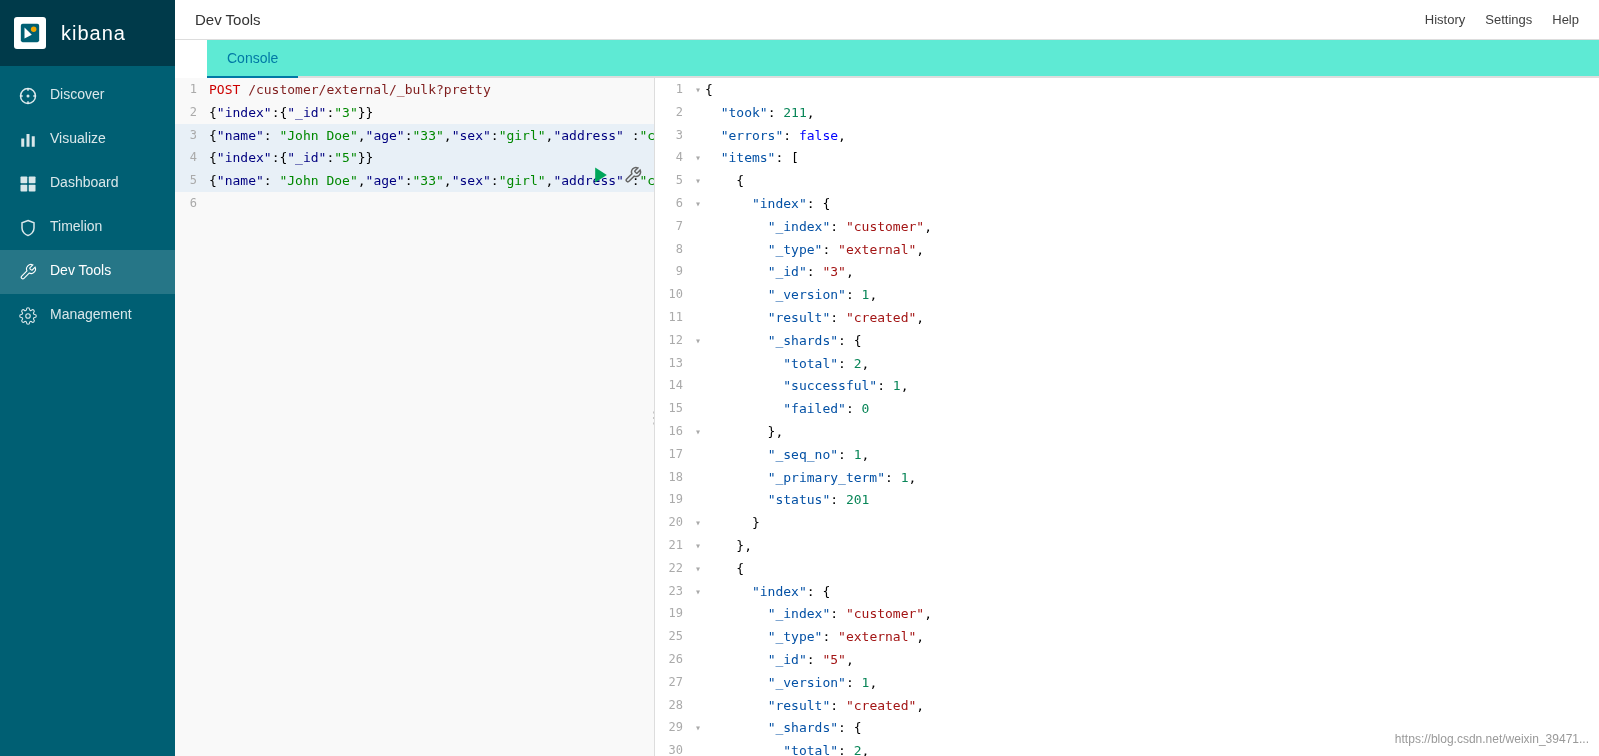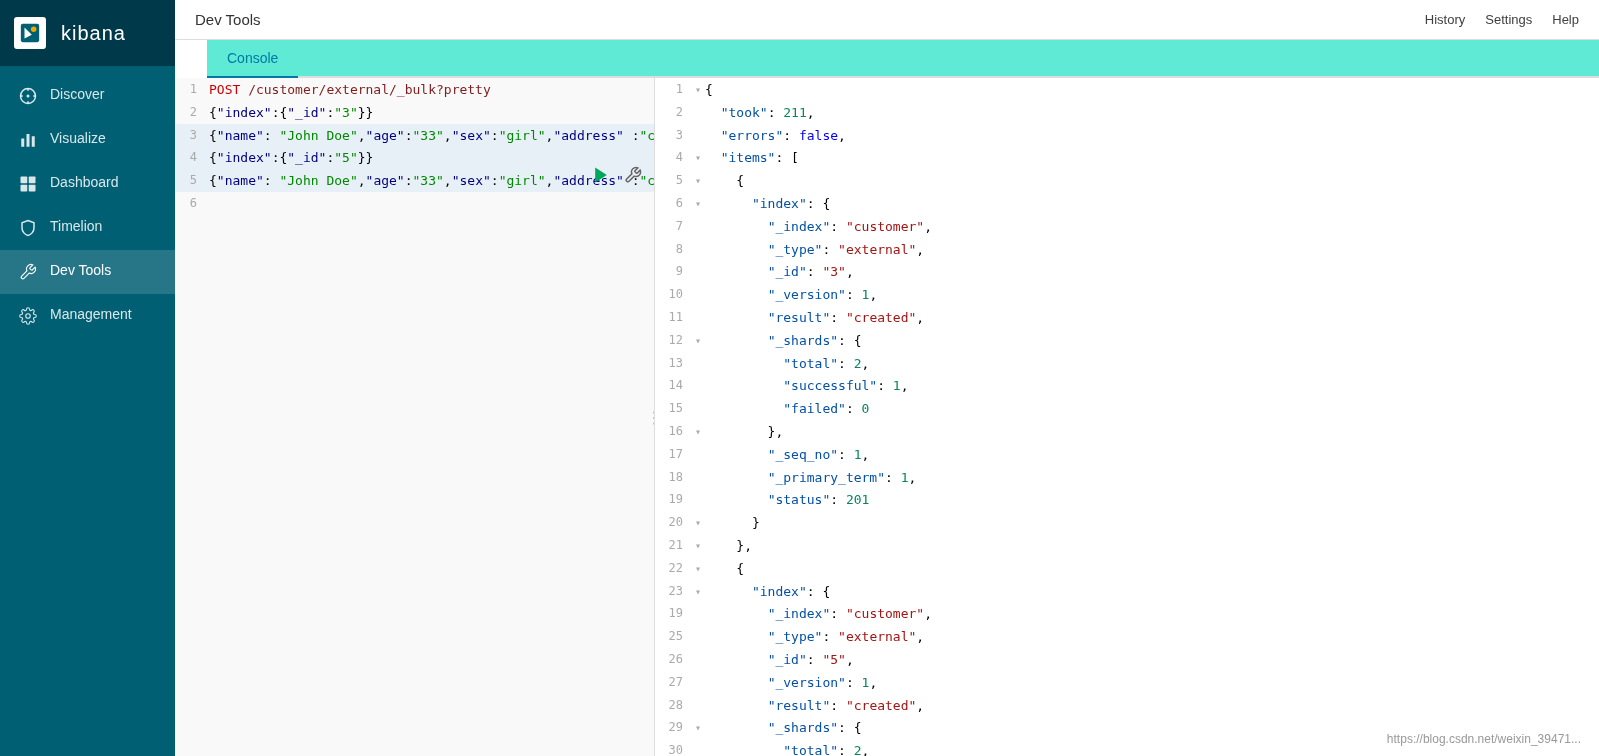--- a/index.html
+++ b/index.html
@@ -283,21 +283,21 @@
     .json-bool { color: #0000ff; }
 
     
     .right-pane::-webkit-scrollbar { width: 8px; }
     .right-pane::-webkit-scrollbar-track { background: #f1f1f1; }
     .right-pane::-webkit-scrollbar-thumb { background: #ccc; border-radius: 4px; }
 
     .watermark {
       position: fixed;
       bottom: 10px;
-      right: 18px;
+      right: 10px;
       color: #999;
       font-size: 12px;
       font-family: sans-serif;
     }
   </style>
 </head>
 <body>
 
 <div class="sidebar">
   <div class="sidebar-logo">

